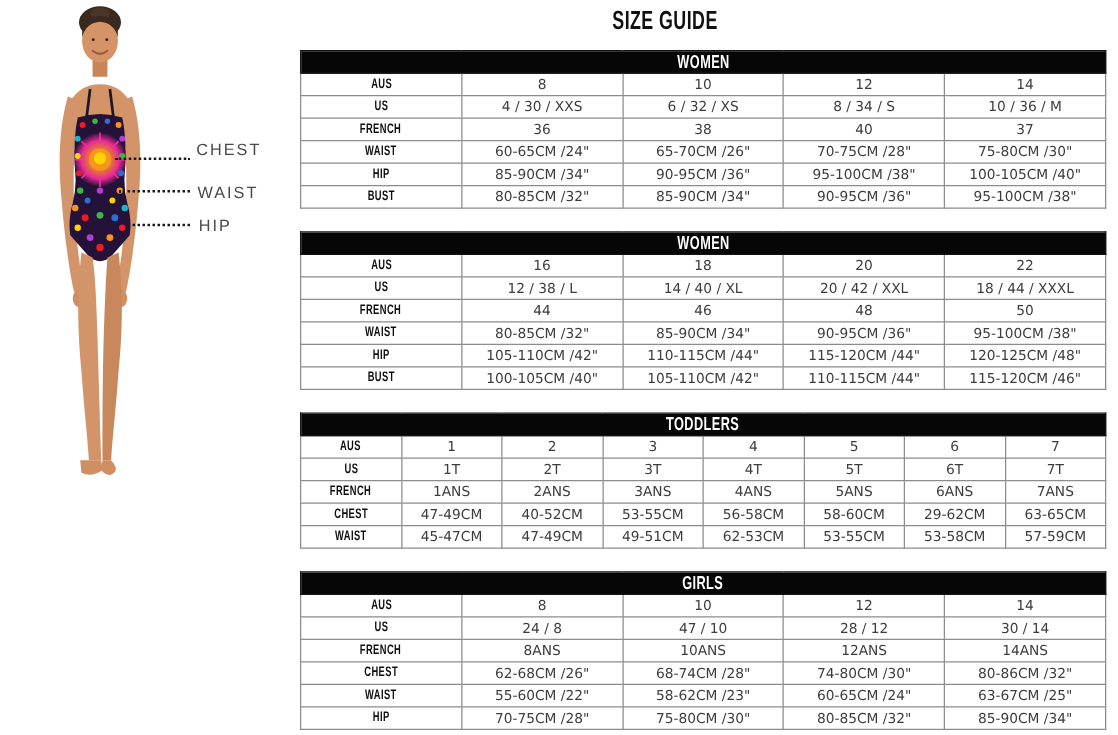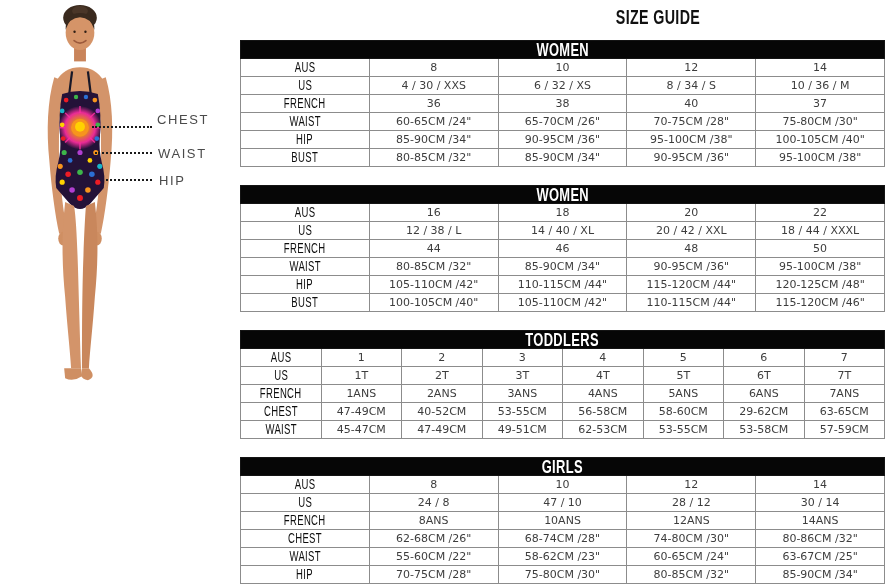--- a/index.html
+++ b/index.html
@@ -11,21 +11,21 @@
   
   .cond {
     display:inline-block;
     transform:scaleX(0.68);
     transform-origin:center center;
     white-space:nowrap;
     letter-spacing:0.5px;
   }
   .page-title {
     position:absolute; left:470px; top:5px; width:250px;
-    text-align:right;
+    text-align:left;
     font-family:"Liberation Sans", sans-serif;
     font-weight:bold; font-size:21px; color:#111;
   }
 
   
   .figure-wrap { position:absolute; left:0; top:0; width:240px; height:420px; }
   .model-svg { position:absolute; left:18px; top:2px; }
   .anno-label {
     position:absolute;
     font-family:"Liberation Sans", sans-serif;
@@ -48,32 +48,32 @@
     display:flex; flex-direction:column; gap:18px;
   }
   table.size-table {
     width:100%; border-collapse:collapse; table-layout:fixed;
     border:1px solid #141414;
   }
   table.size-table th.band {
     background:#060606; color:#fff;
     height:17px; padding:0; line-height:17px;
     font-family:"Liberation Sans", sans-serif;
-    font-weight:bold; font-size:19px;
+    font-weight:bold; font-size:15px;
     border:1px solid #141414;
   }
   table.size-table td, table.size-table th.rowlabel {
     border:1px solid #8c8c8c;
     height:17px; padding:0 2px; line-height:15px;
     text-align:center; vertical-align:middle;
   }
   table.size-table th.rowlabel {
     width:76px;
     font-family:"Liberation Sans", sans-serif;
-    font-weight:normal; font-size:14px; color:#0d0d0d;
+    font-weight:bold; font-size:11px; color:#0d0d0d;
   }
   table.size-table.cols7 th.rowlabel { width:65px; }
   table.size-table td {
     font-family:"DejaVu Sans", sans-serif;
     font-size:11px; color:#3d3d3d;
   }
 </style>
 </head>
 <body>
 

